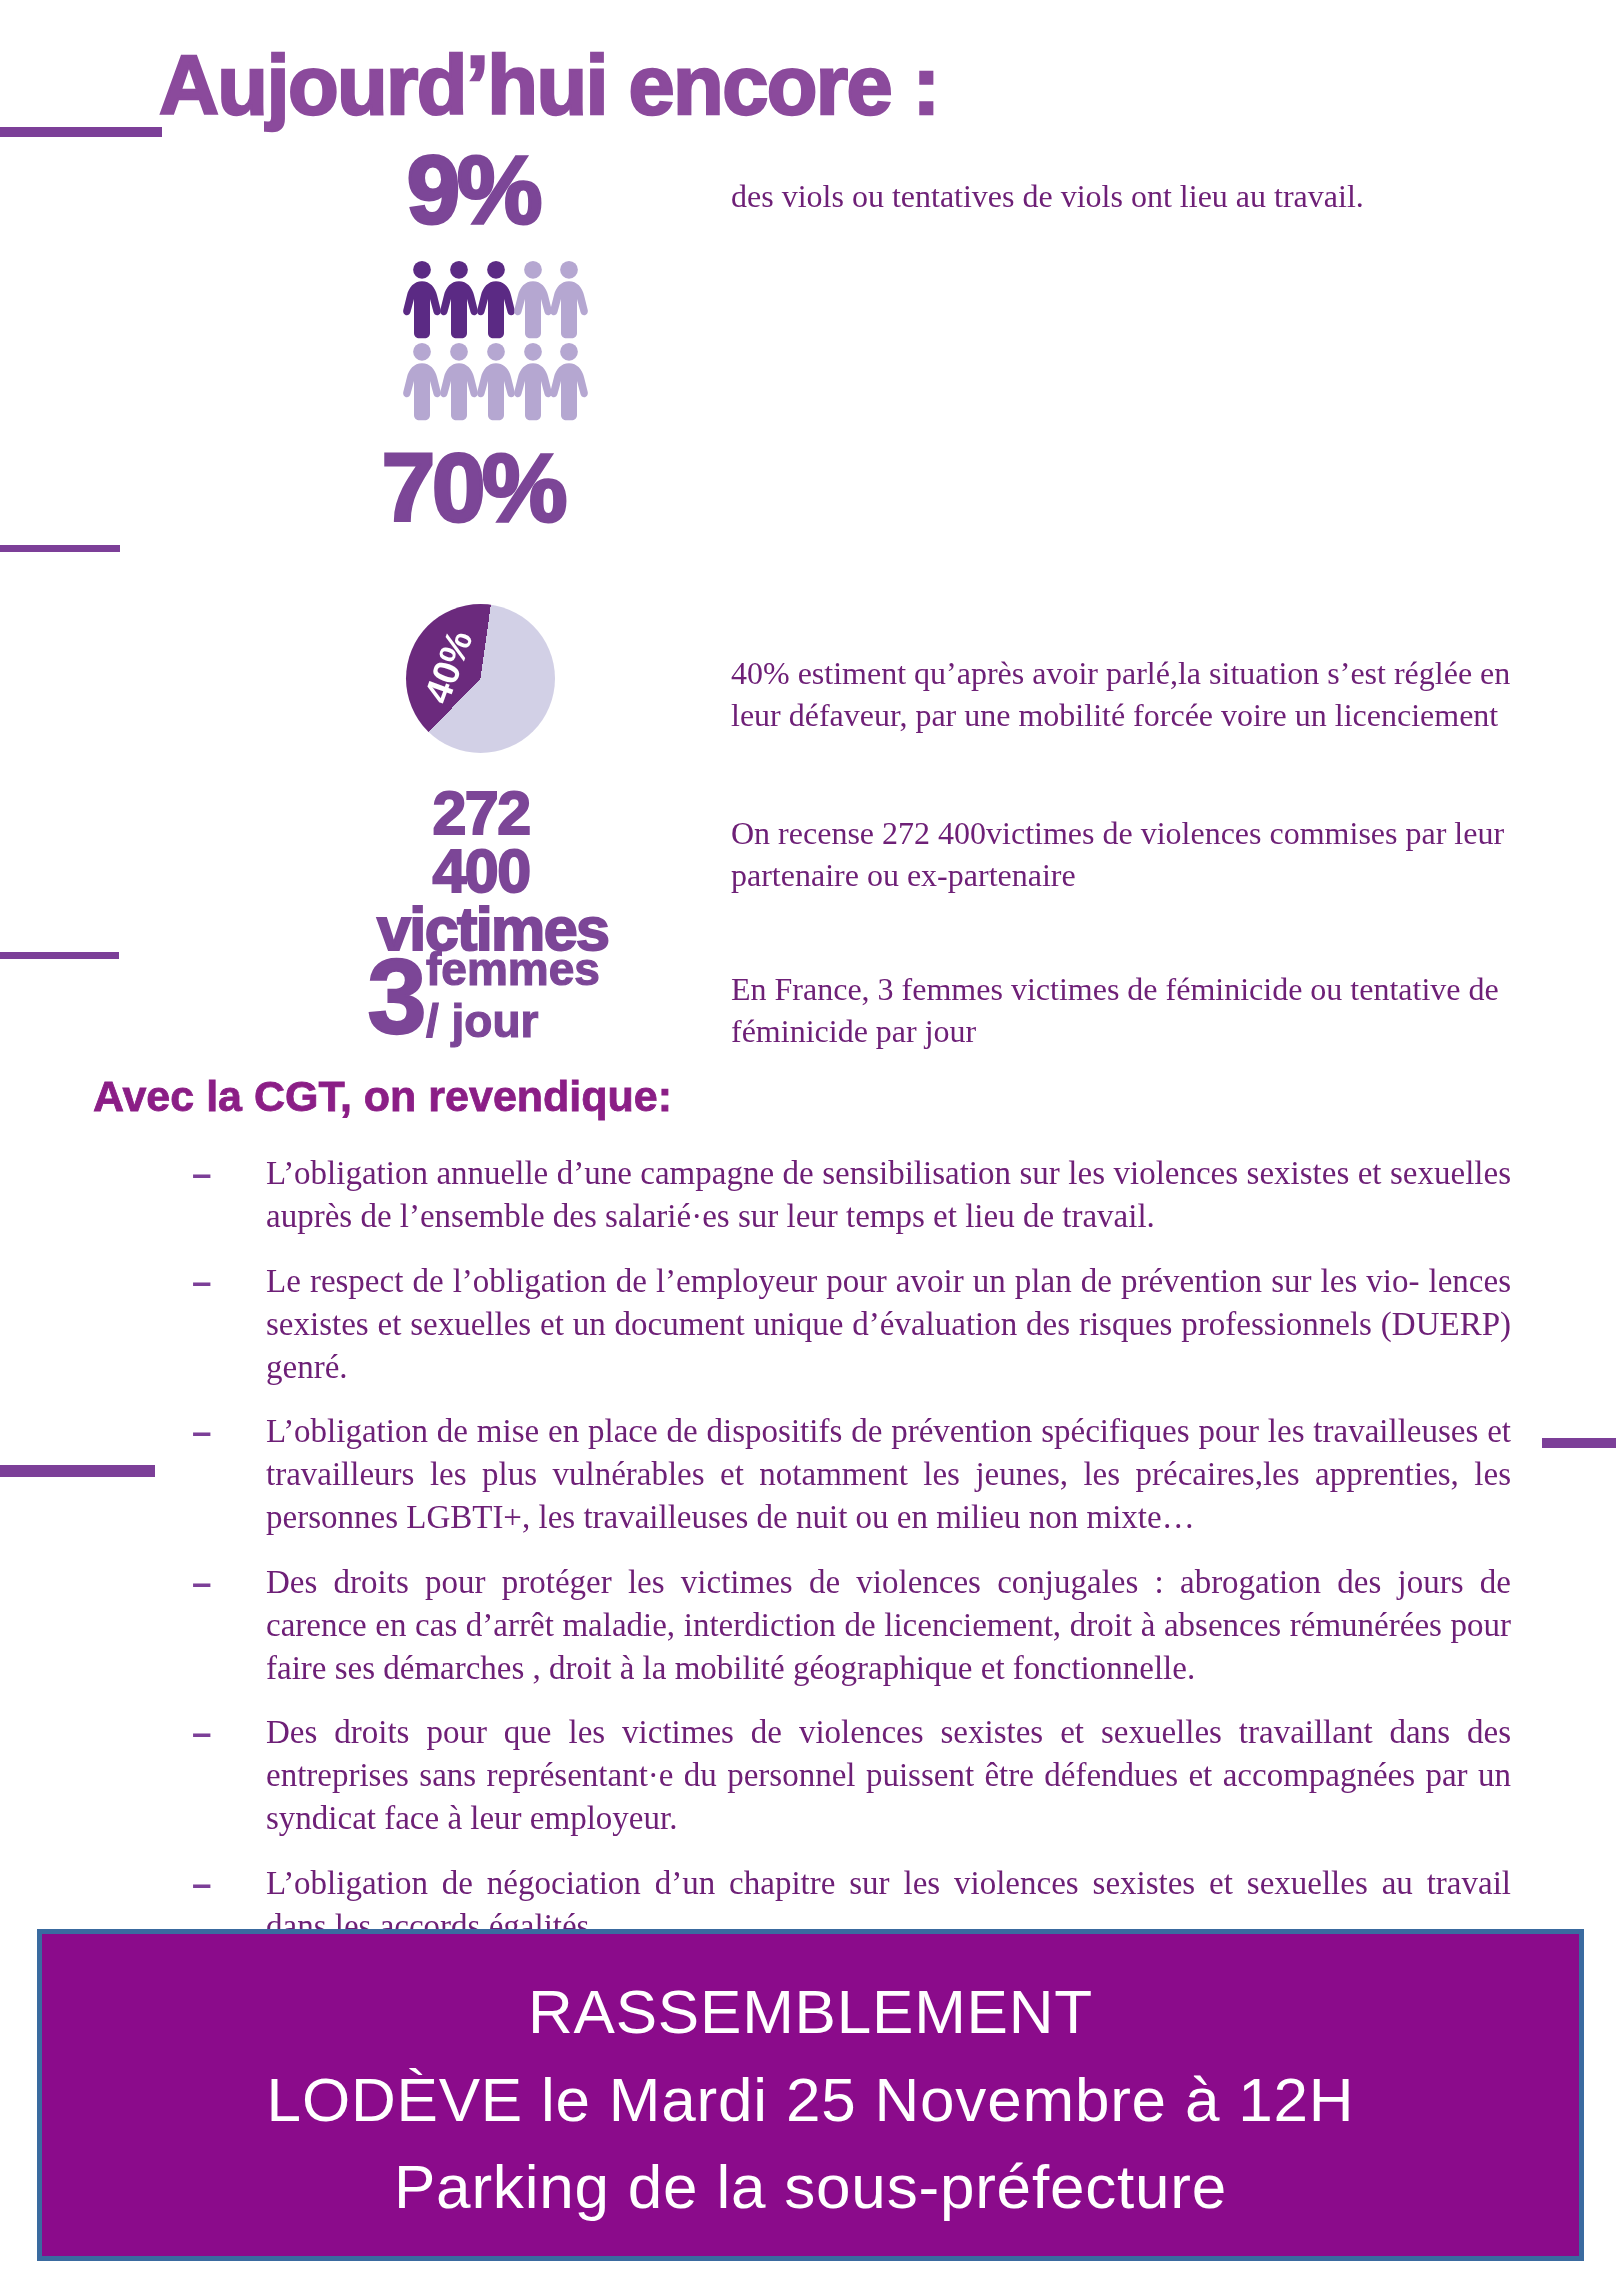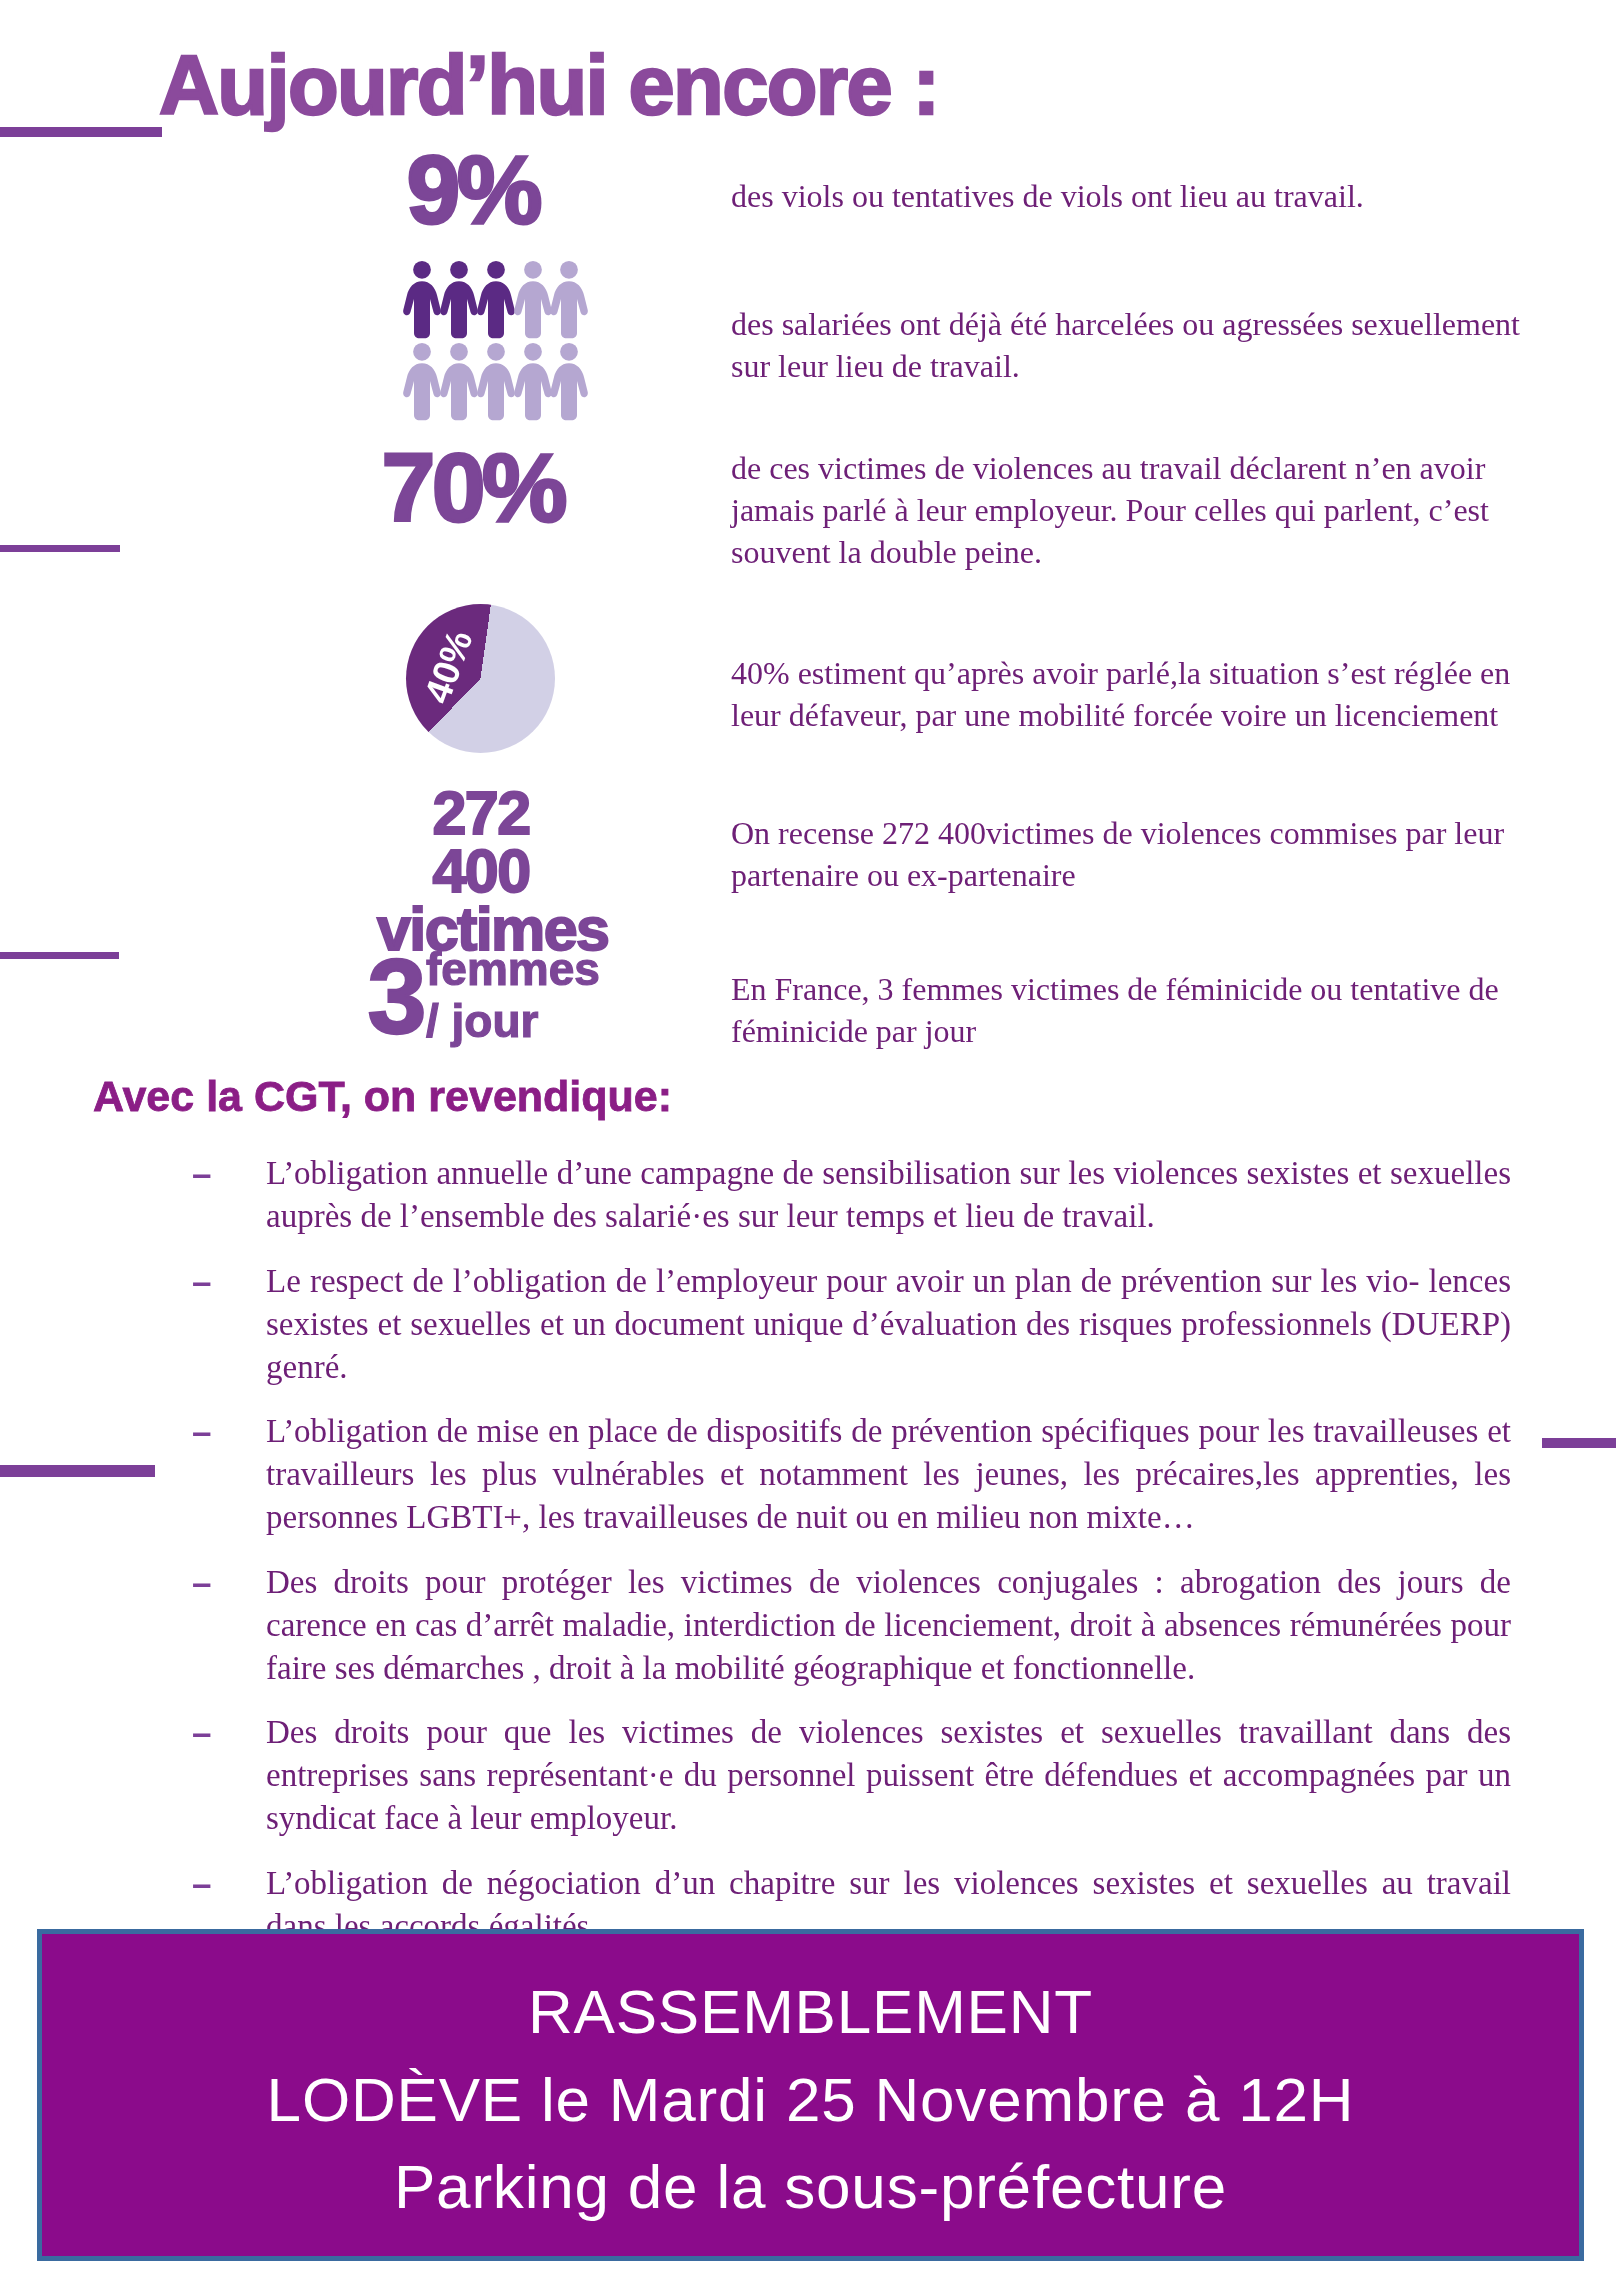--- a/index.html
+++ b/index.html
@@ -176,22 +176,20 @@
   <div class="bignum" id="fig-272">
     <div>272 400</div>
     <div>victimes</div>
   </div>
 
   <div class="bignum" id="fig-3">3</div>
   <div class="fig3-word" id="fig-3-word1">femmes</div>
   <div class="fig3-word" id="fig-3-word2">/ jour</div>
 
   <div class="stat-text" id="stat-text-1">des viols ou tentatives de viols ont lieu au travail.</div>
-  <div class="stat-text" id="stat-text-2">des salariées ont déjà été harcelées ou agressées sexuellement sur leur lieu de travail.</div>
-  <div class="stat-text" id="stat-text-3">de ces victimes de violences au travail déclarent n’en avoir jamais parlé à leur employeur. Pour celles qui parlent, c’est souvent la double peine.</div>
   <div class="stat-text" id="stat-text-4">40% estiment qu’après avoir parlé,la situation s’est réglée en leur défaveur, par une mobilité forcée voire un licenciement</div>
   <div class="stat-text" id="stat-text-5">On recense 272 400victimes de violences commises par leur partenaire ou ex-partenaire</div>
   <div class="stat-text" id="stat-text-6">En France, 3 femmes victimes de féminicide ou tentative de féminicide par jour</div>
 
   <div id="demands-heading">Avec la CGT, on revendique:</div>
 
   <ul id="demands-list">
     <li>
       <span class="dash">–</span>
       <p>L’obligation annuelle d’une campagne de sensibilisation sur les violences sexistes et sexuelles auprès de l’ensemble des salarié·es sur leur temps et lieu de travail.</p>

